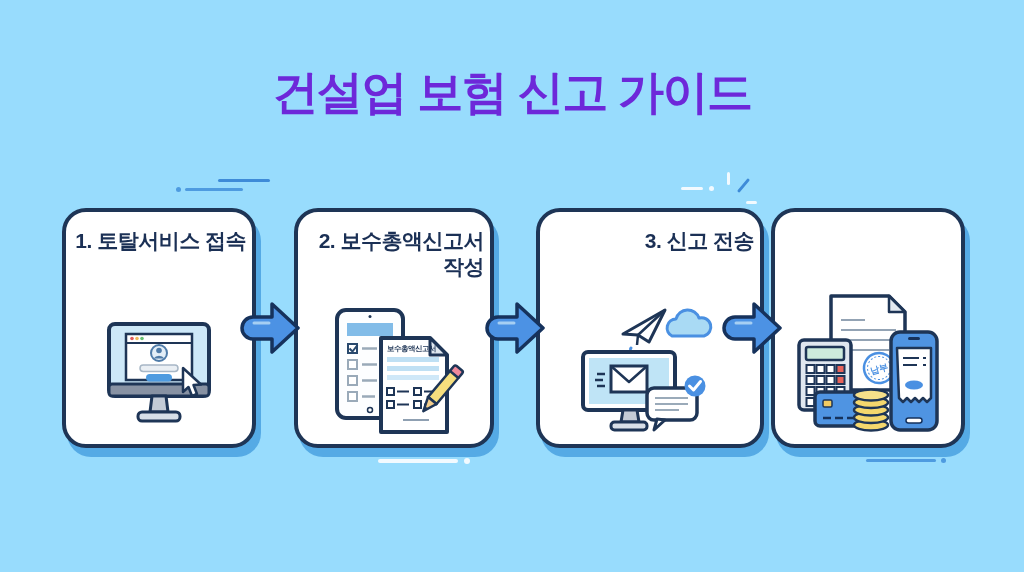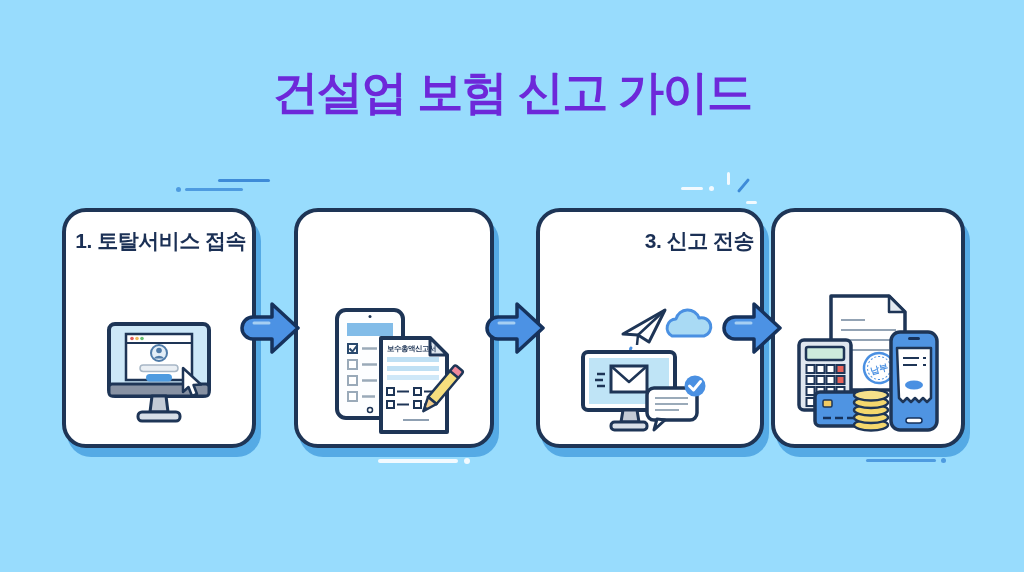--- a/index.html
+++ b/index.html
@@ -76,20 +76,21 @@
       <path d="M69.5 42.5 a7 7 0 0 1 11 0 z" fill="#4F7BA8"></path>
       <rect x="56" y="49" width="38" height="6.5" rx="3.2" fill="#EAEFF4" stroke="#A8B7C6" stroke-width="1.5"></rect>
       <rect x="62" y="58" width="26" height="7.5" rx="3.7" fill="#4E9BE0"></rect>
       <path d="M68 80 L66 96 H84 L82 80 Z" fill="#C3CBD6" stroke="#1E3556" stroke-width="3" stroke-linejoin="round"></path>
       <rect x="54" y="96" width="42" height="9" rx="4" fill="#D8DFE8" stroke="#1E3556" stroke-width="3"></rect>
       <path d="M99 52 v24 l5.5 -5 l3.5 9 l5 -2 l-3.5 -9 l7.5 -0.5 z" fill="#FFFFFF" stroke="#1E3556" stroke-width="2.5" stroke-linejoin="round"></path>
     </svg>
   </div>
 
   <div class="card" id="card-2">
+    <h2>2. 보수총액신고서 작성</h2>
     <svg class="illo" width="150" height="128" viewBox="0 0 150 128">
       <rect x="18" y="2" width="66" height="108" rx="9" fill="#FDFEFF" stroke="#1E3556" stroke-width="4"></rect>
       <circle cx="51" cy="8.5" r="1.5" fill="#1E3556"></circle>
       <rect x="28" y="15" width="46" height="13" fill="#82BCE8"></rect>
       <g>
         <rect x="29" y="36" width="9" height="9" fill="#FFFFFF" stroke="#2A4A6E" stroke-width="2"></rect>
         <path d="M30.5 40.5 l3 3 l5 -6.5" fill="none" stroke="#2A4A6E" stroke-width="2"></path>
         <line x1="43" y1="40.5" x2="58" y2="40.5" stroke="#9AAAB9" stroke-width="2.5"></line>
         <rect x="29" y="52" width="9" height="9" fill="#FFFFFF" stroke="#9AAAB9" stroke-width="2"></rect>
         <line x1="43" y1="56.5" x2="58" y2="56.5" stroke="#9AAAB9" stroke-width="2.5"></line>

